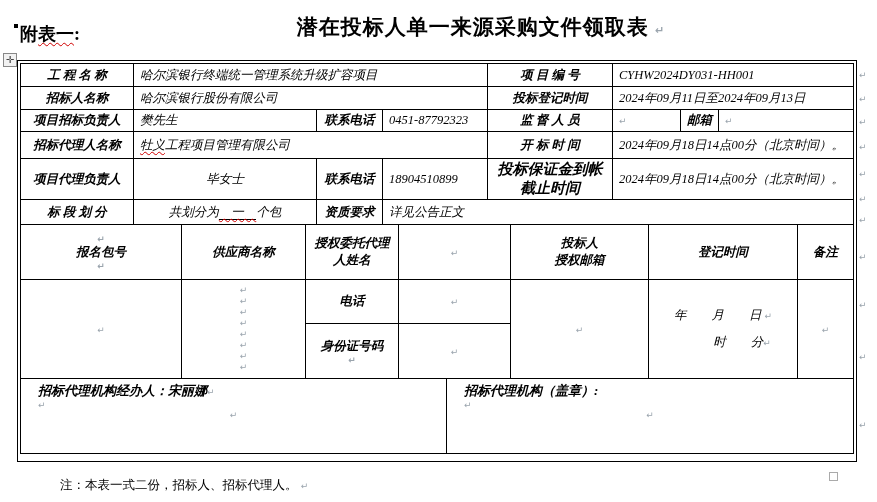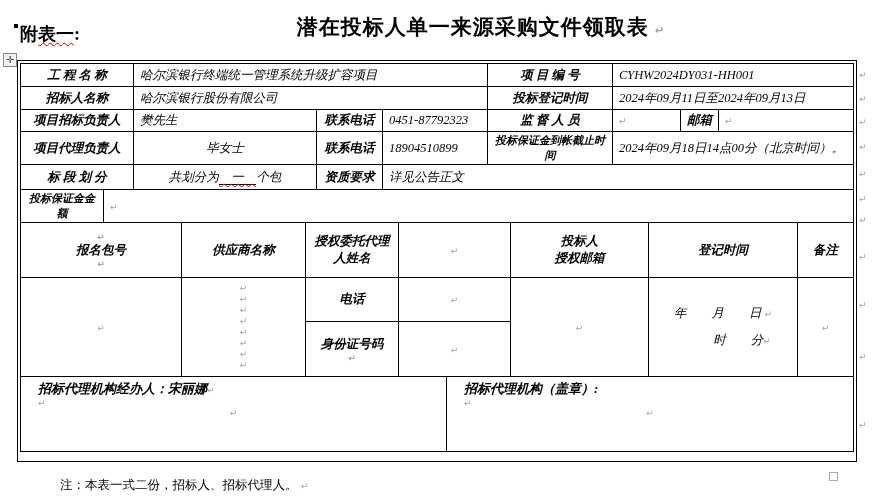--- a/index.html
+++ b/index.html
@@ -21,21 +21,21 @@
     font-family:"DejaVu Sans", sans-serif; }
 
   .tbl-outer { position:absolute; left:17px; top:60px; width:840px; height:402px;
     border:1px solid #000; padding:2px; background:#fff;font-style:italic; }
   table { border-collapse:collapse; table-layout:fixed; width:833px; }
   table + table { margin-top:-1px; }
   td { border:1px solid #000; font-size:12.5px; padding:1px 4px; overflow:hidden; vertical-align:middle; }
   .lbl { font-weight:bold; text-align:center; }
   .val { text-align:left; padding-left:6px; }
   .c { text-align:center; }
-  .small { font-size:11px; letter-spacing:0; }
+  .small { font-size:15px; letter-spacing:0; }
   .blank-line { border-bottom:1px solid #000; text-decoration:underline wavy #d00000 1px; text-underline-offset:2px; white-space:pre; }
   .stack { line-height:11px; text-align:center; }
   .regtime { font-size:12.5px; white-space:pre; line-height:26px; }
   .regtime .l2 { padding-left:38px; }
   .footcell { vertical-align:top; padding:3px 17px; font-size:13px; }
   .footcell .fl { font-weight:bold; }
   .rowmark { position:absolute; left:859px; width:14px; text-align:left; }
   .sq-br { position:absolute; left:829px; top:472px; width:9px; height:9px; border:1px solid #aaa; background:#fff; }
   .note { position:absolute; left:20px; top:477px; font-size:12.5px; white-space:nowrap;margin-left:40px; }
 </style>
@@ -80,37 +80,39 @@
       <tr style="height:22px">
         <td colspan="2" class="lbl">项目招标负责人</td>
         <td class="val">樊先生</td>
         <td class="lbl">联系电话</td>
         <td class="val">0451-87792323</td>
         <td class="lbl">监 督 人 员</td>
         <td class="val"><span class="pm">↵</span></td>
         <td class="lbl">邮箱</td>
         <td class="val"><span class="pm">↵</span></td>
       </tr>
+      <tr style="height:27px">
+        <td colspan="2" class="lbl">招标代理人名称</td>
+        <td colspan="3" class="val"><span class="misspell">牡义</span><span>工程项目管理有限公司</span></td>
+        <td class="lbl">开 标 时 间</td>
+        <td colspan="3" class="val">2024年09月18日14点00分（北京时间）。</td>
+      </tr>
       <tr style="height:26px">
         <td colspan="2" class="lbl">项目代理负责人</td>
         <td class="c">毕女士</td>
         <td class="lbl">联系电话</td>
         <td class="val">18904510899</td>
         <td class="lbl small">投标保证金到帐截止时间</td>
         <td colspan="3" class="val">2024年09月18日14点00分（北京时间）。</td>
       </tr>
       <tr style="height:25px">
         <td colspan="2" class="lbl">标 段 划 分</td>
         <td class="c"><span>共划分为</span><span class="blank-line">　一　</span><span>个包</span></td>
         <td class="lbl">资质要求</td>
         <td colspan="5" class="val">详见公告正文</td>
-      </tr>
-      <tr style="height:19px">
-        <td class="lbl small">投标保证金金额</td>
-        <td colspan="8" class="val"><span class="pm">↵</span></td>
       </tr>
     </tbody>
       </table>
 
     <table>
       <colgroup>
           <col style="width:161px">
           <col style="width:124px">
           <col style="width:93px">
           <col style="width:112px">

